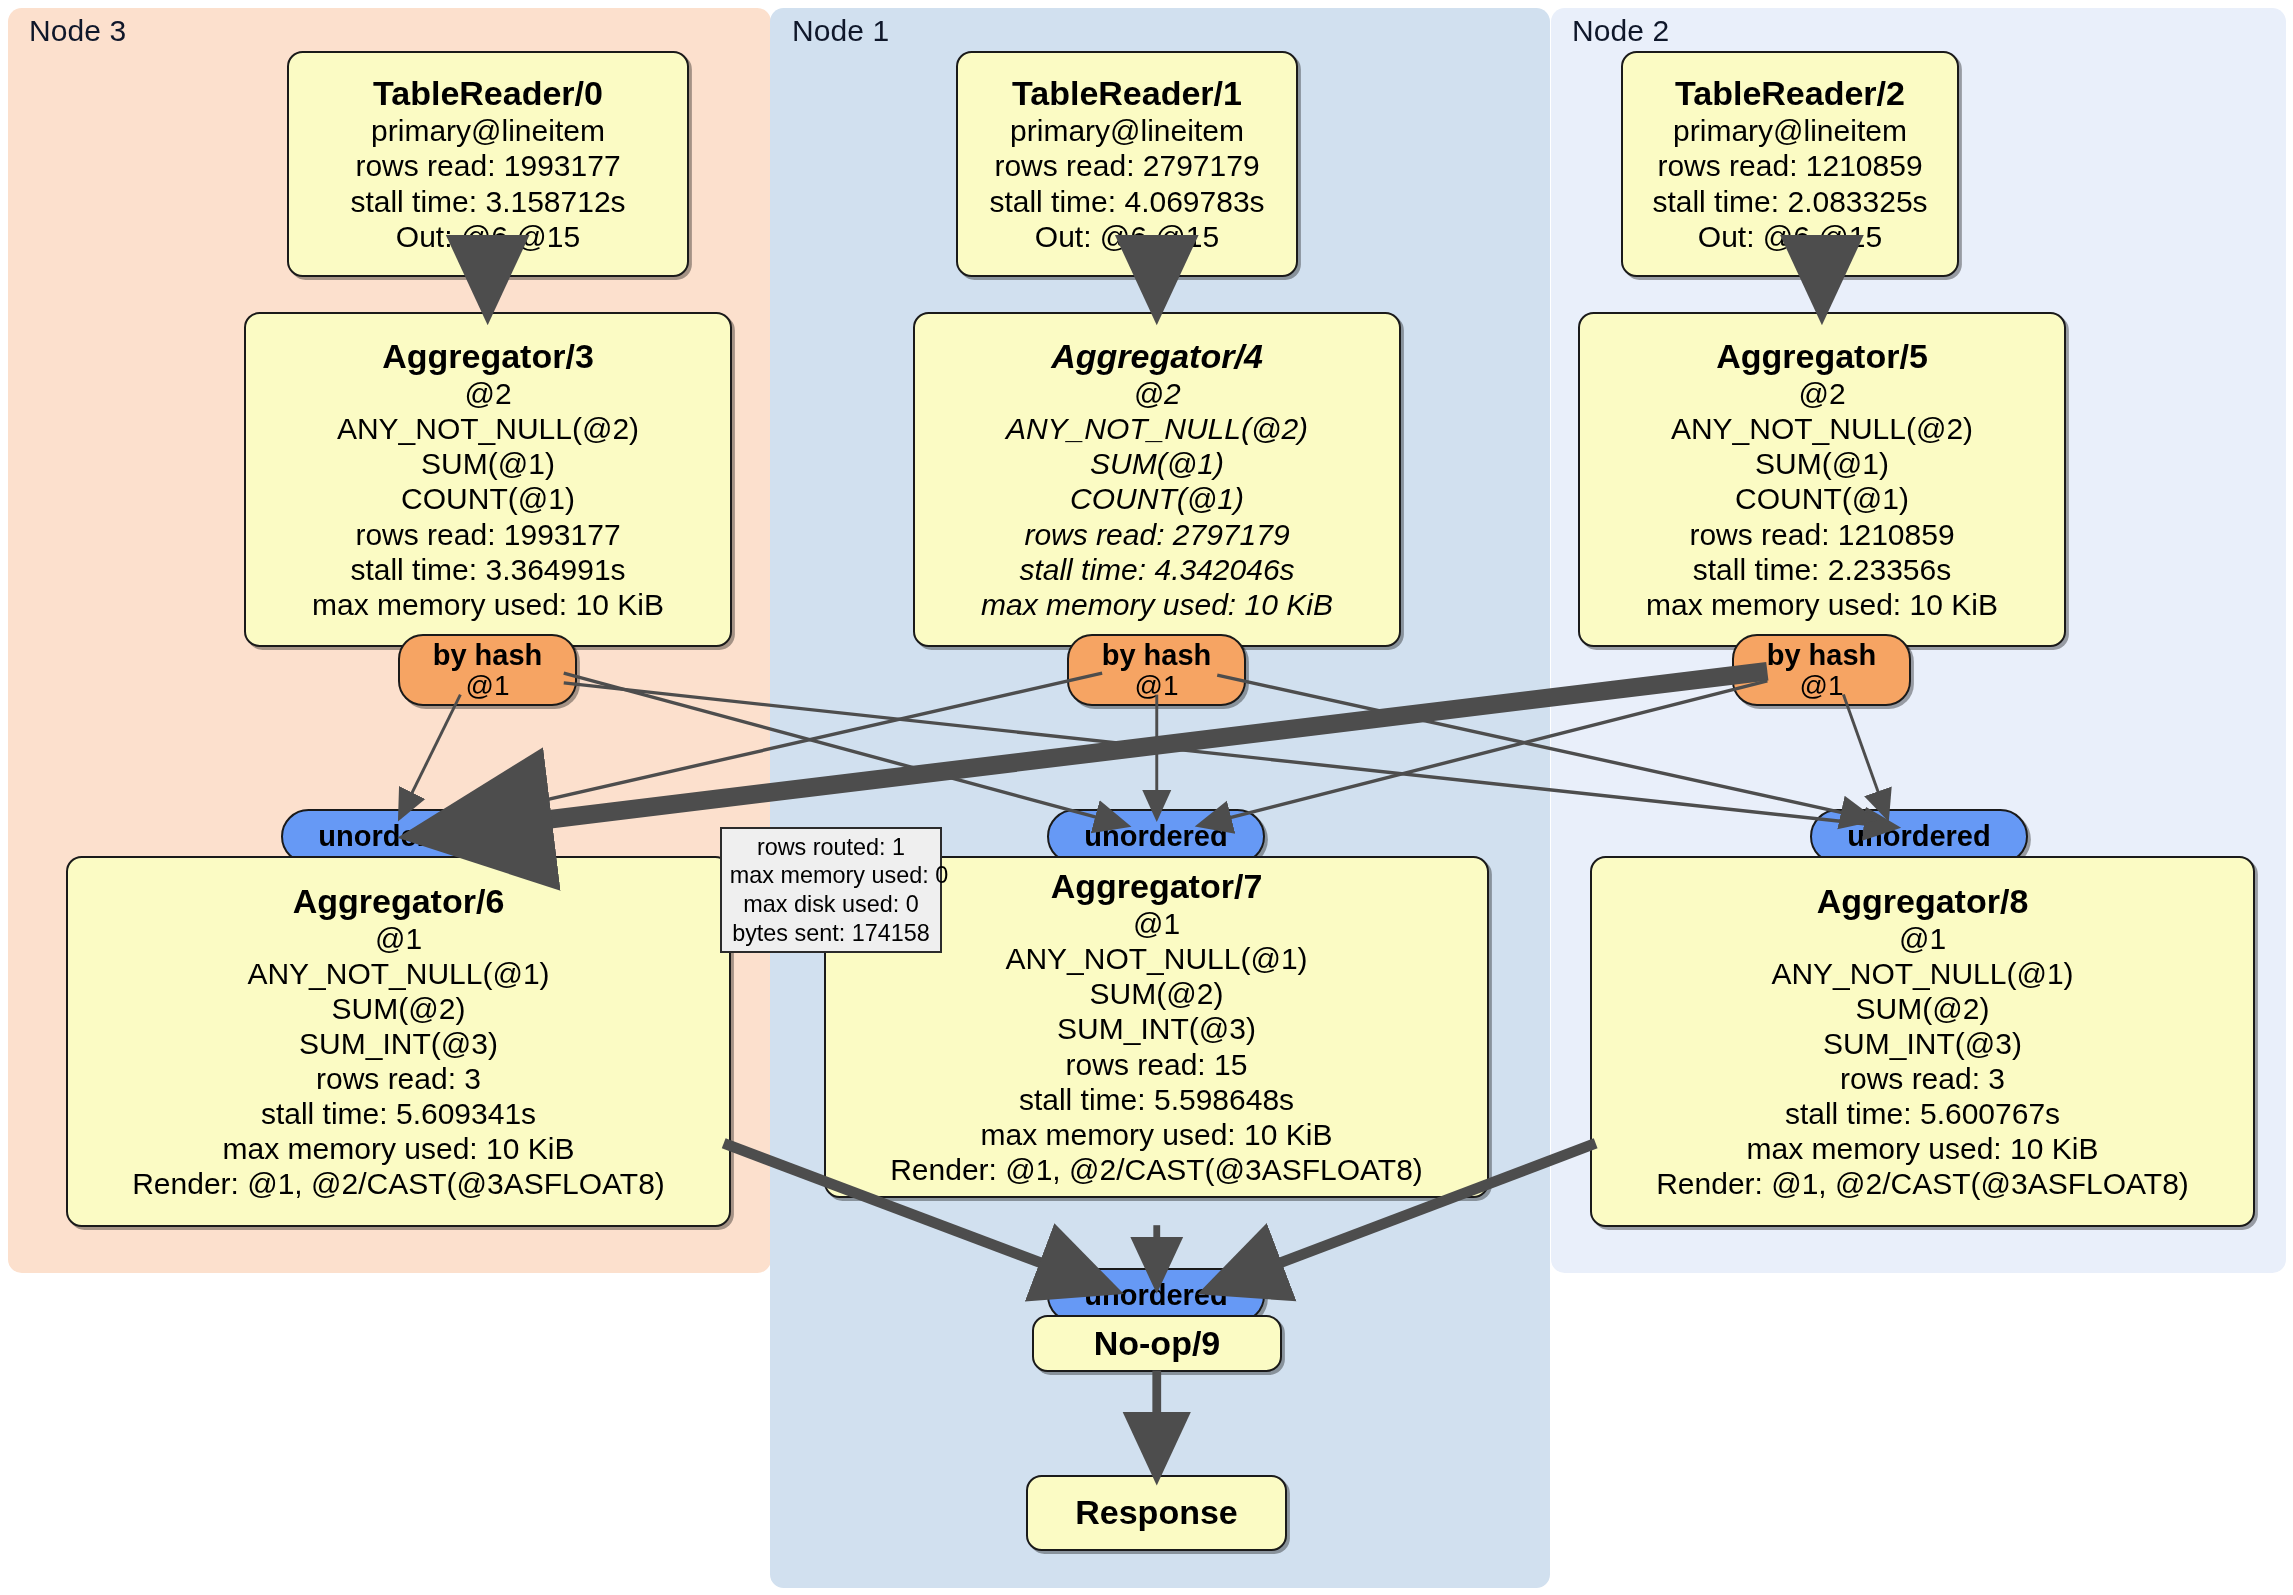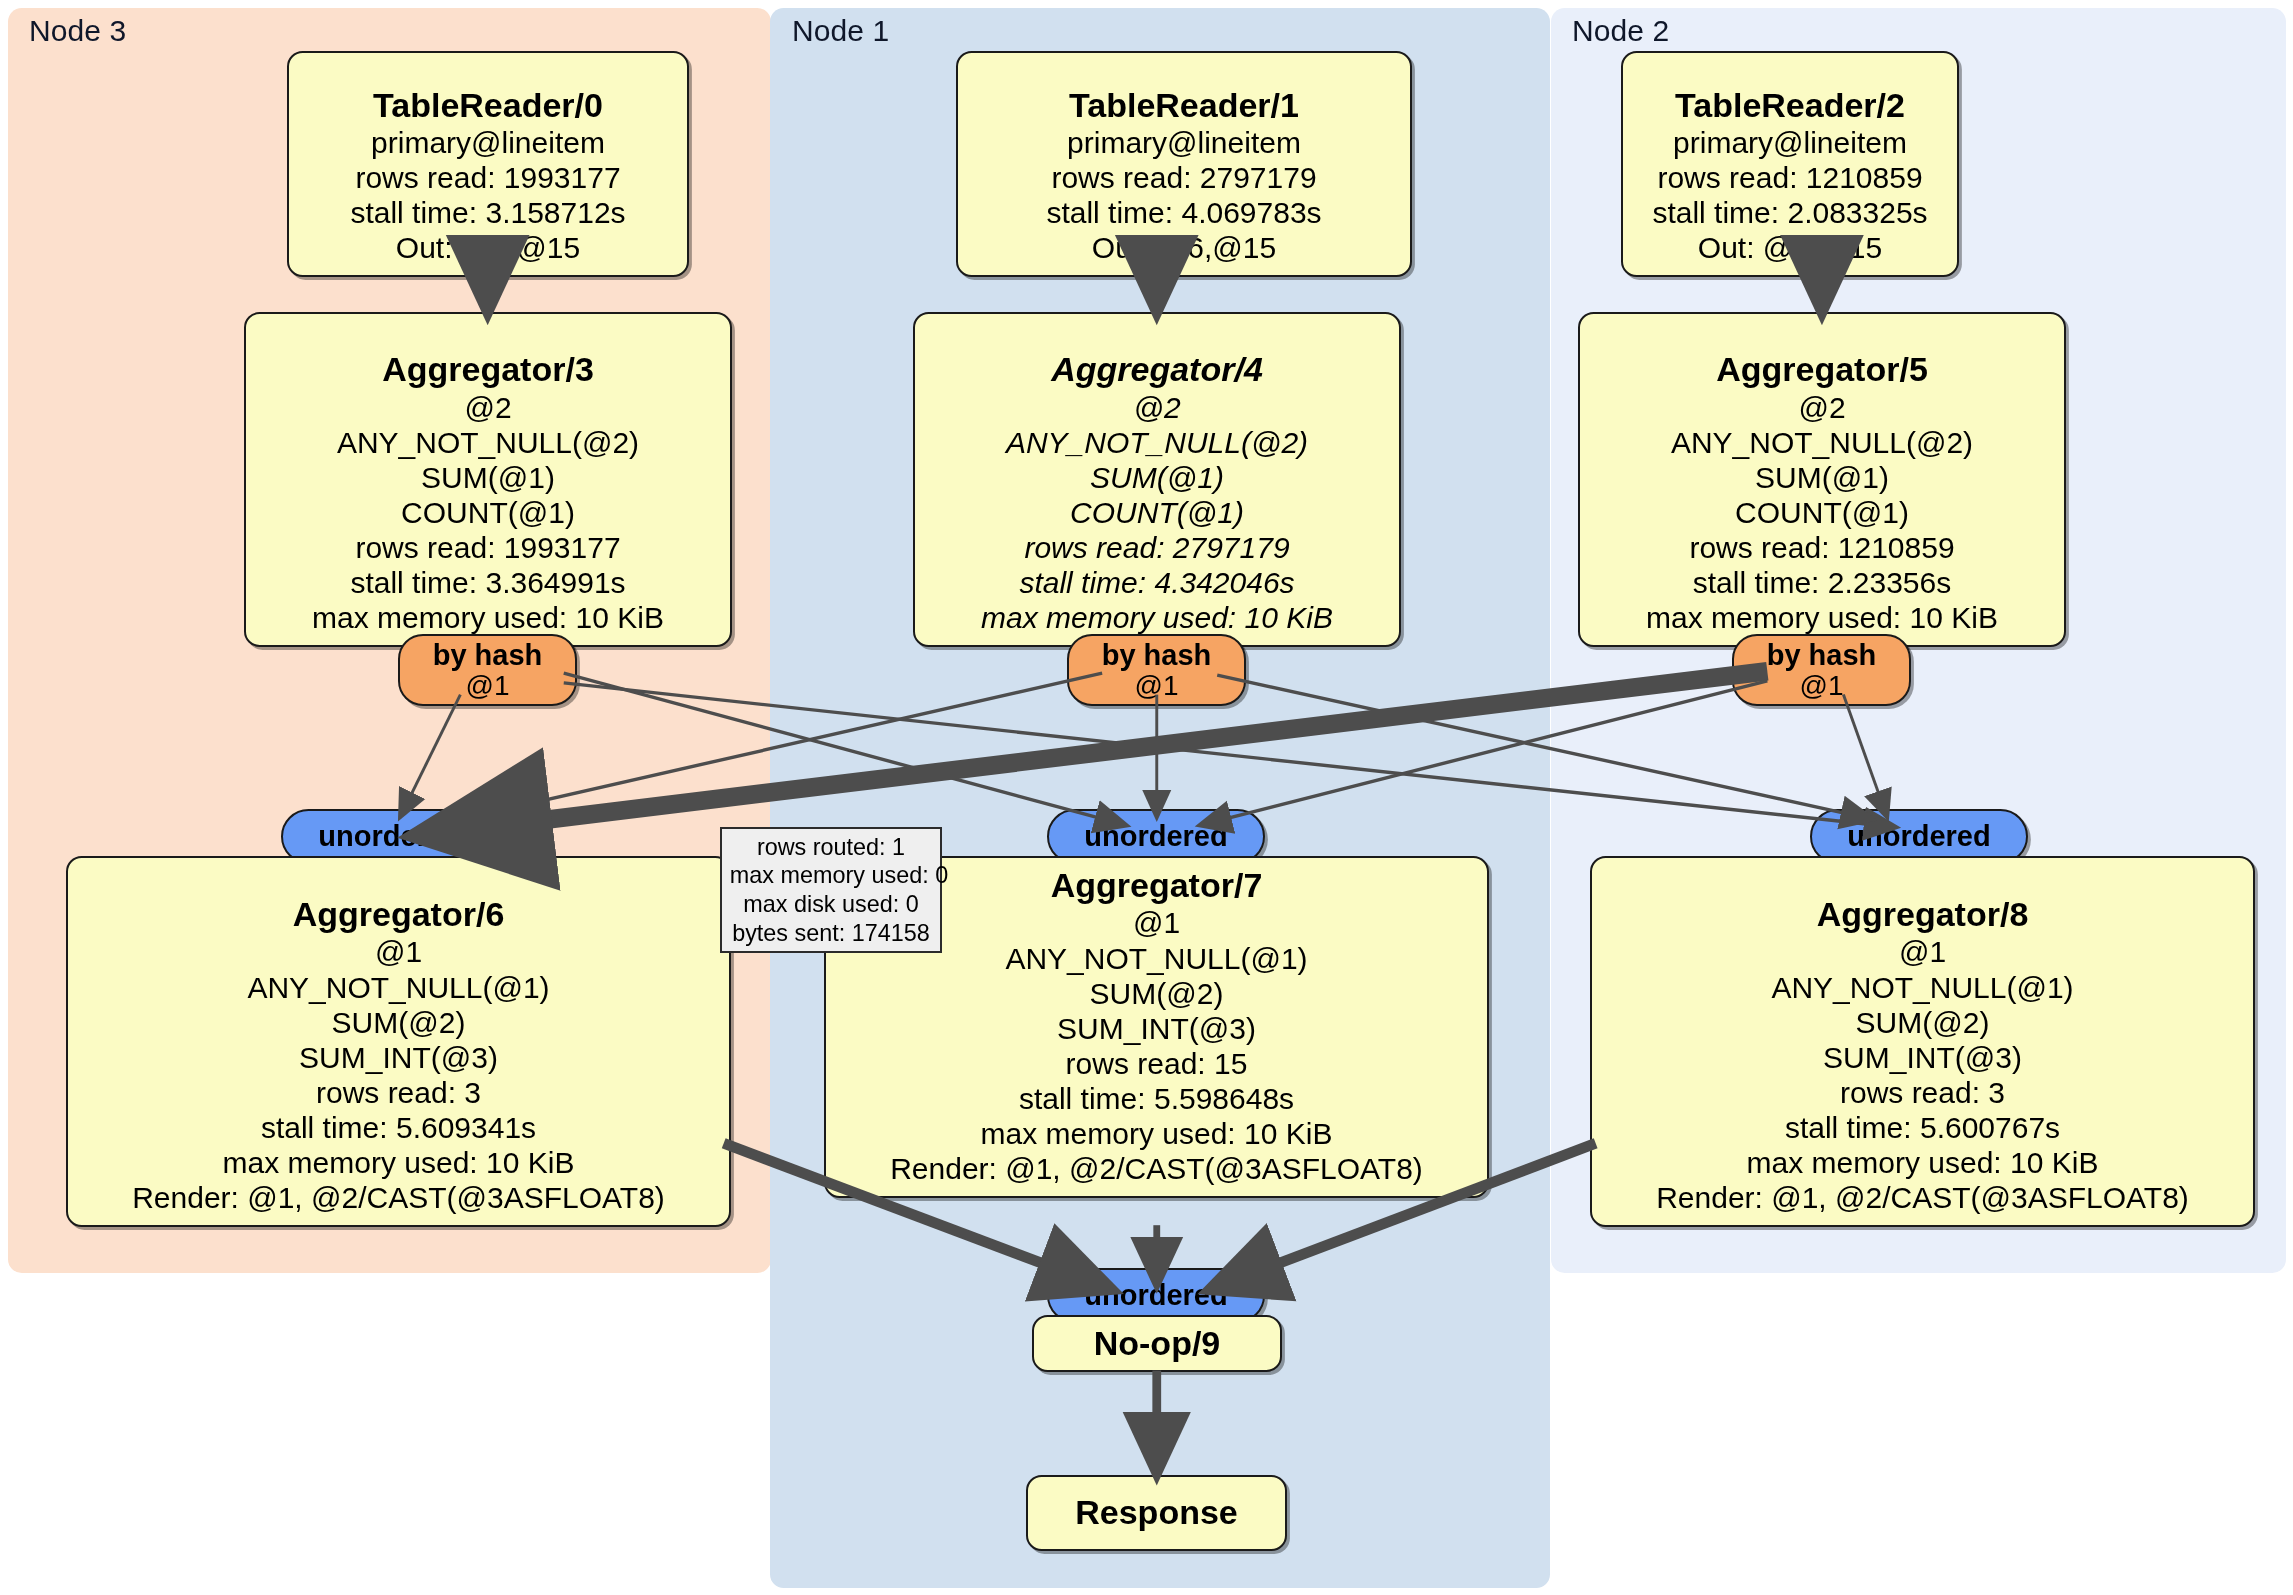--- a/index.html
+++ b/index.html
@@ -37,21 +37,21 @@
     position: absolute;
     background: #fbfbc4;
     border: 2.9px solid #1a1a1a;
     border-radius: 15.6px;
     box-sizing: border-box;
     text-align: center;
     padding: 9.8px 13.7px;
     box-shadow: 2.9px 2.9px 0 rgba(0,0,0,0.35);
     display: flex;
     flex-direction: column;
-    justify-content: flex-end;
+    justify-content: center;
     align-items: center;
   }
   .op-title {
     font-weight: bold;
     font-size: 34px;
     color: #000;
     line-height: 1.12;
     margin-bottom: 1px;
     white-space: nowrap;
   }
@@ -180,21 +180,21 @@
   <div class="node-layer">
 
     <div class="opbox" style="left:287px; top:51px; width:402px; height:226px;">
       <div class="op-title">TableReader/0</div>
       <div class="op-line">primary@lineitem</div>
       <div class="op-line">rows read: 1993177</div>
       <div class="op-line">stall time: 3.158712s</div>
       <div class="op-line">Out: @6,@15</div>
     </div>
 
-    <div class="opbox" style="left:956px; top:51px; width:456px; height:226px;">
+    <div class="opbox" style="left:956px; top:51px; width:342px; height:226px;">
       <div class="op-title">TableReader/1</div>
       <div class="op-line">primary@lineitem</div>
       <div class="op-line">rows read: 2797179</div>
       <div class="op-line">stall time: 4.069783s</div>
       <div class="op-line">Out: @6,@15</div>
     </div>
 
     <div class="opbox" style="left:1621px; top:51px; width:338px; height:226px;">
       <div class="op-title">TableReader/2</div>
       <div class="op-line">primary@lineitem</div>

